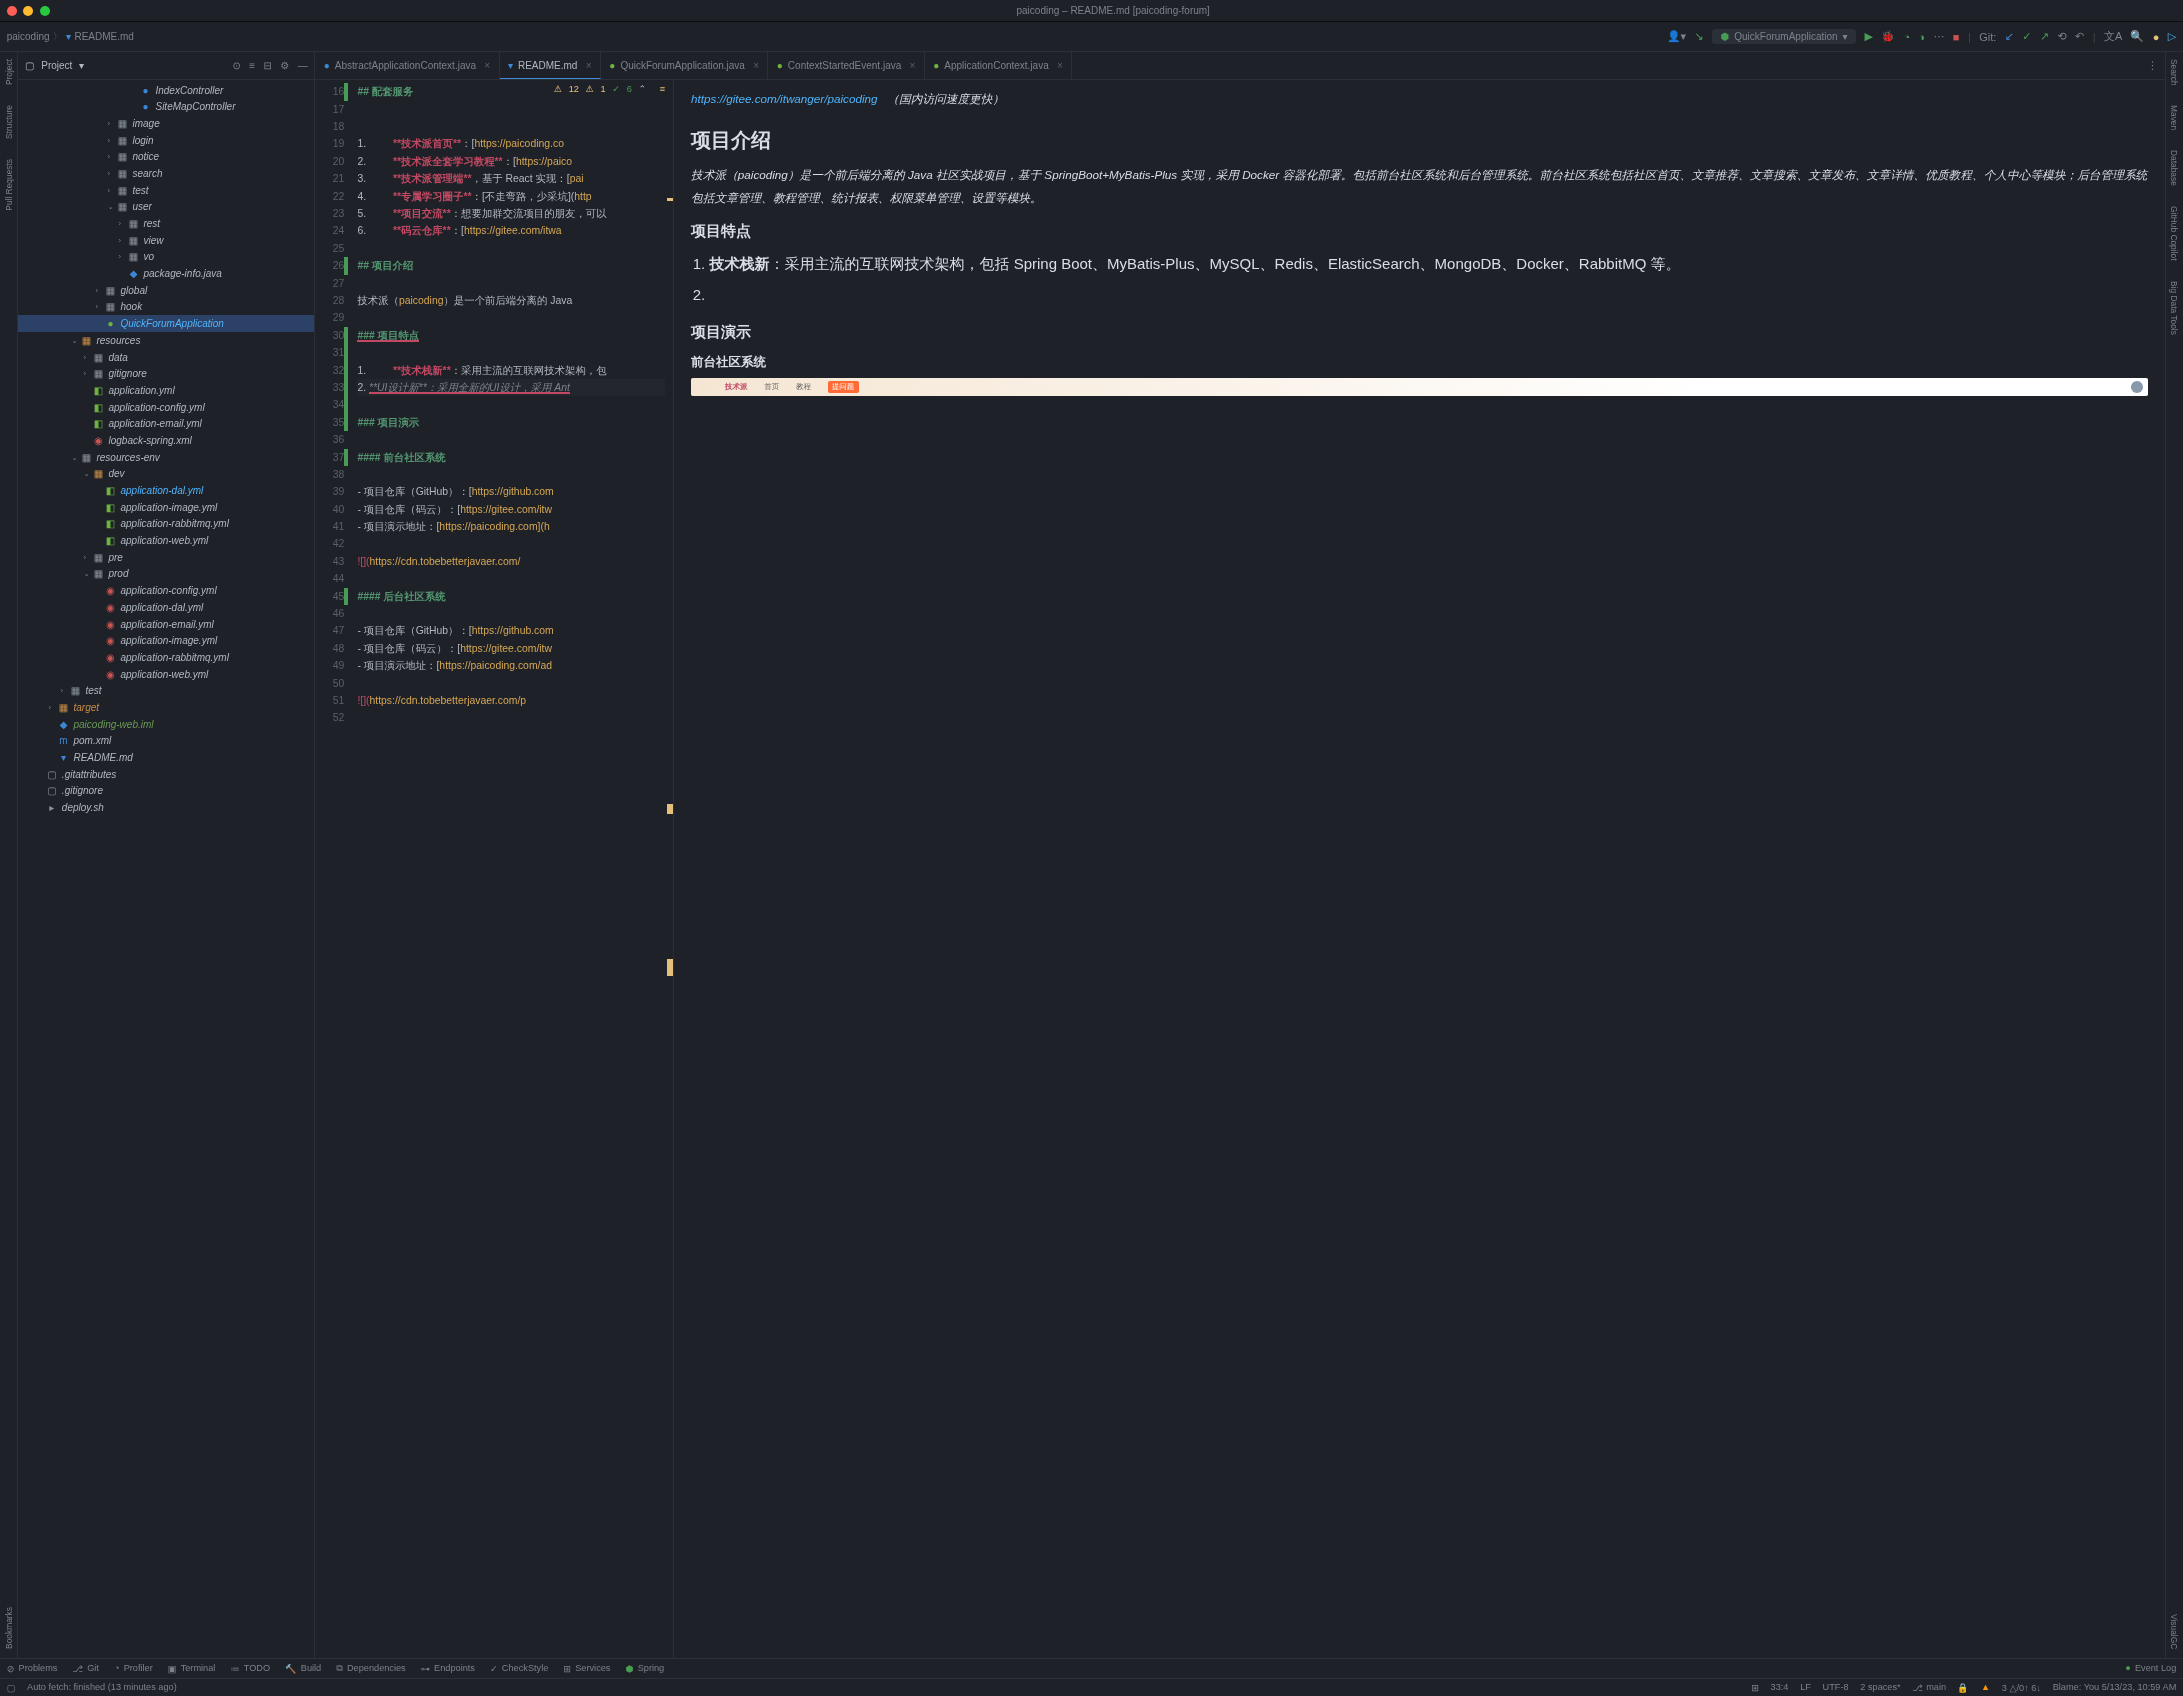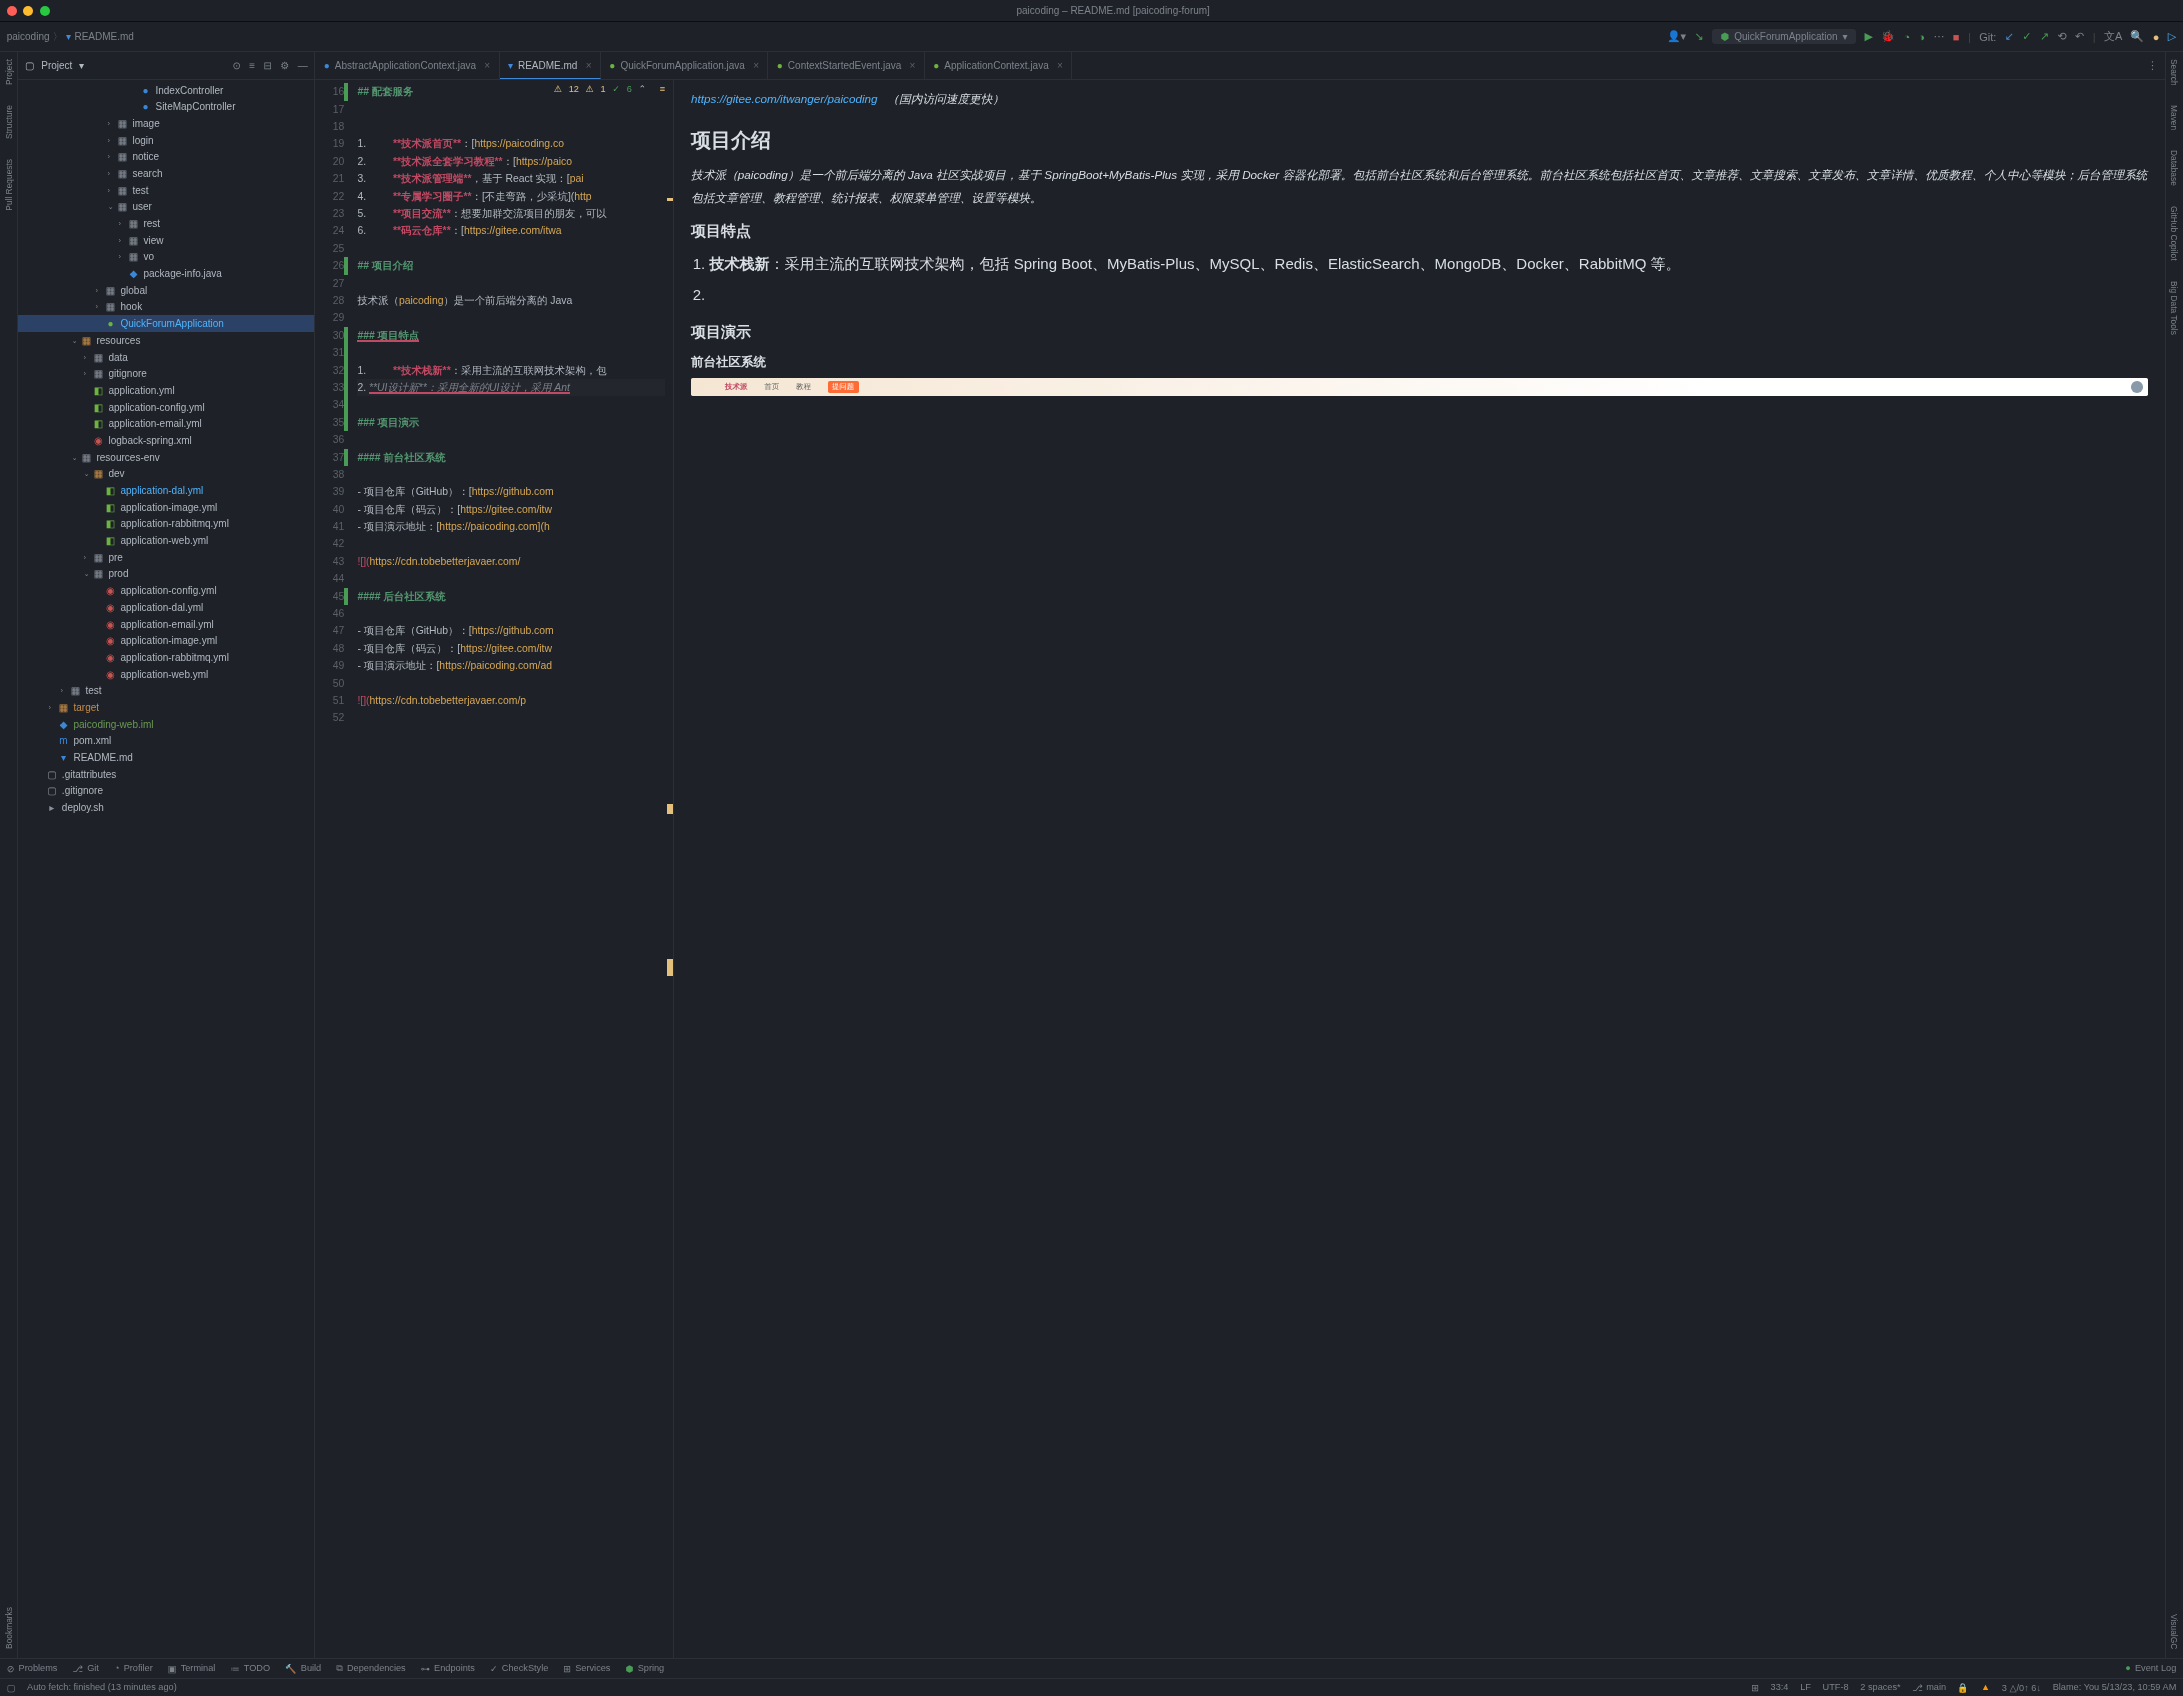--- a/index.html
+++ b/index.html
@@ -41,21 +41,21 @@
 
 .project-panel { width: 297px; background: #1e2128; border-right: 0.8px solid #2b2f38; display: flex; flex-direction: column; overflow: hidden; }
 .project-header { height: 28px; display: flex; align-items: center; padding: 0 6.7px; border-bottom: 0.8px solid #2b2f38; gap: 6.7px; font-size: 10px; }
 .project-header .title { font-weight: 500; }
 .project-header .icons { margin-left: auto; display: flex; gap: 8.4px; color: #7c828a; }
 .tree { flex: 1; overflow-y: auto; font-size: 10px; padding: 1.7px 0; }
 .tree-row { display: flex; align-items: center; height: 16.7px; padding-left: 6.7px; cursor: pointer; white-space: nowrap; }
 .tree-row.selected { background: #2b4165; color: #c9d1d9; }
 .tree-row .arrow { width: 8.4px; color: #7c828a; font-size: 7.5px; }
 .tree-row .ticon { width: 13.4px; margin-right: 3.3px; text-align: center; }
-.tree-row .label { color: #b1b8c0; }
+.tree-row .label { color: #b1b8c0; font-style: italic; }
 .tree-row .label.orange { color: #c98d46; }
 .tree-row .label.blue { color: #4fb4fc; }
 .tree-row .label.green { color: #6a9955; }
 .dir-icon { color: #8a919a; }
 .java-icon { color: #3b87d6; }
 .yml-icon { color: #c75450; }
 .spring-icon { color: #6db33f; }
 .res-icon { color: #c98d46; }
 
 

